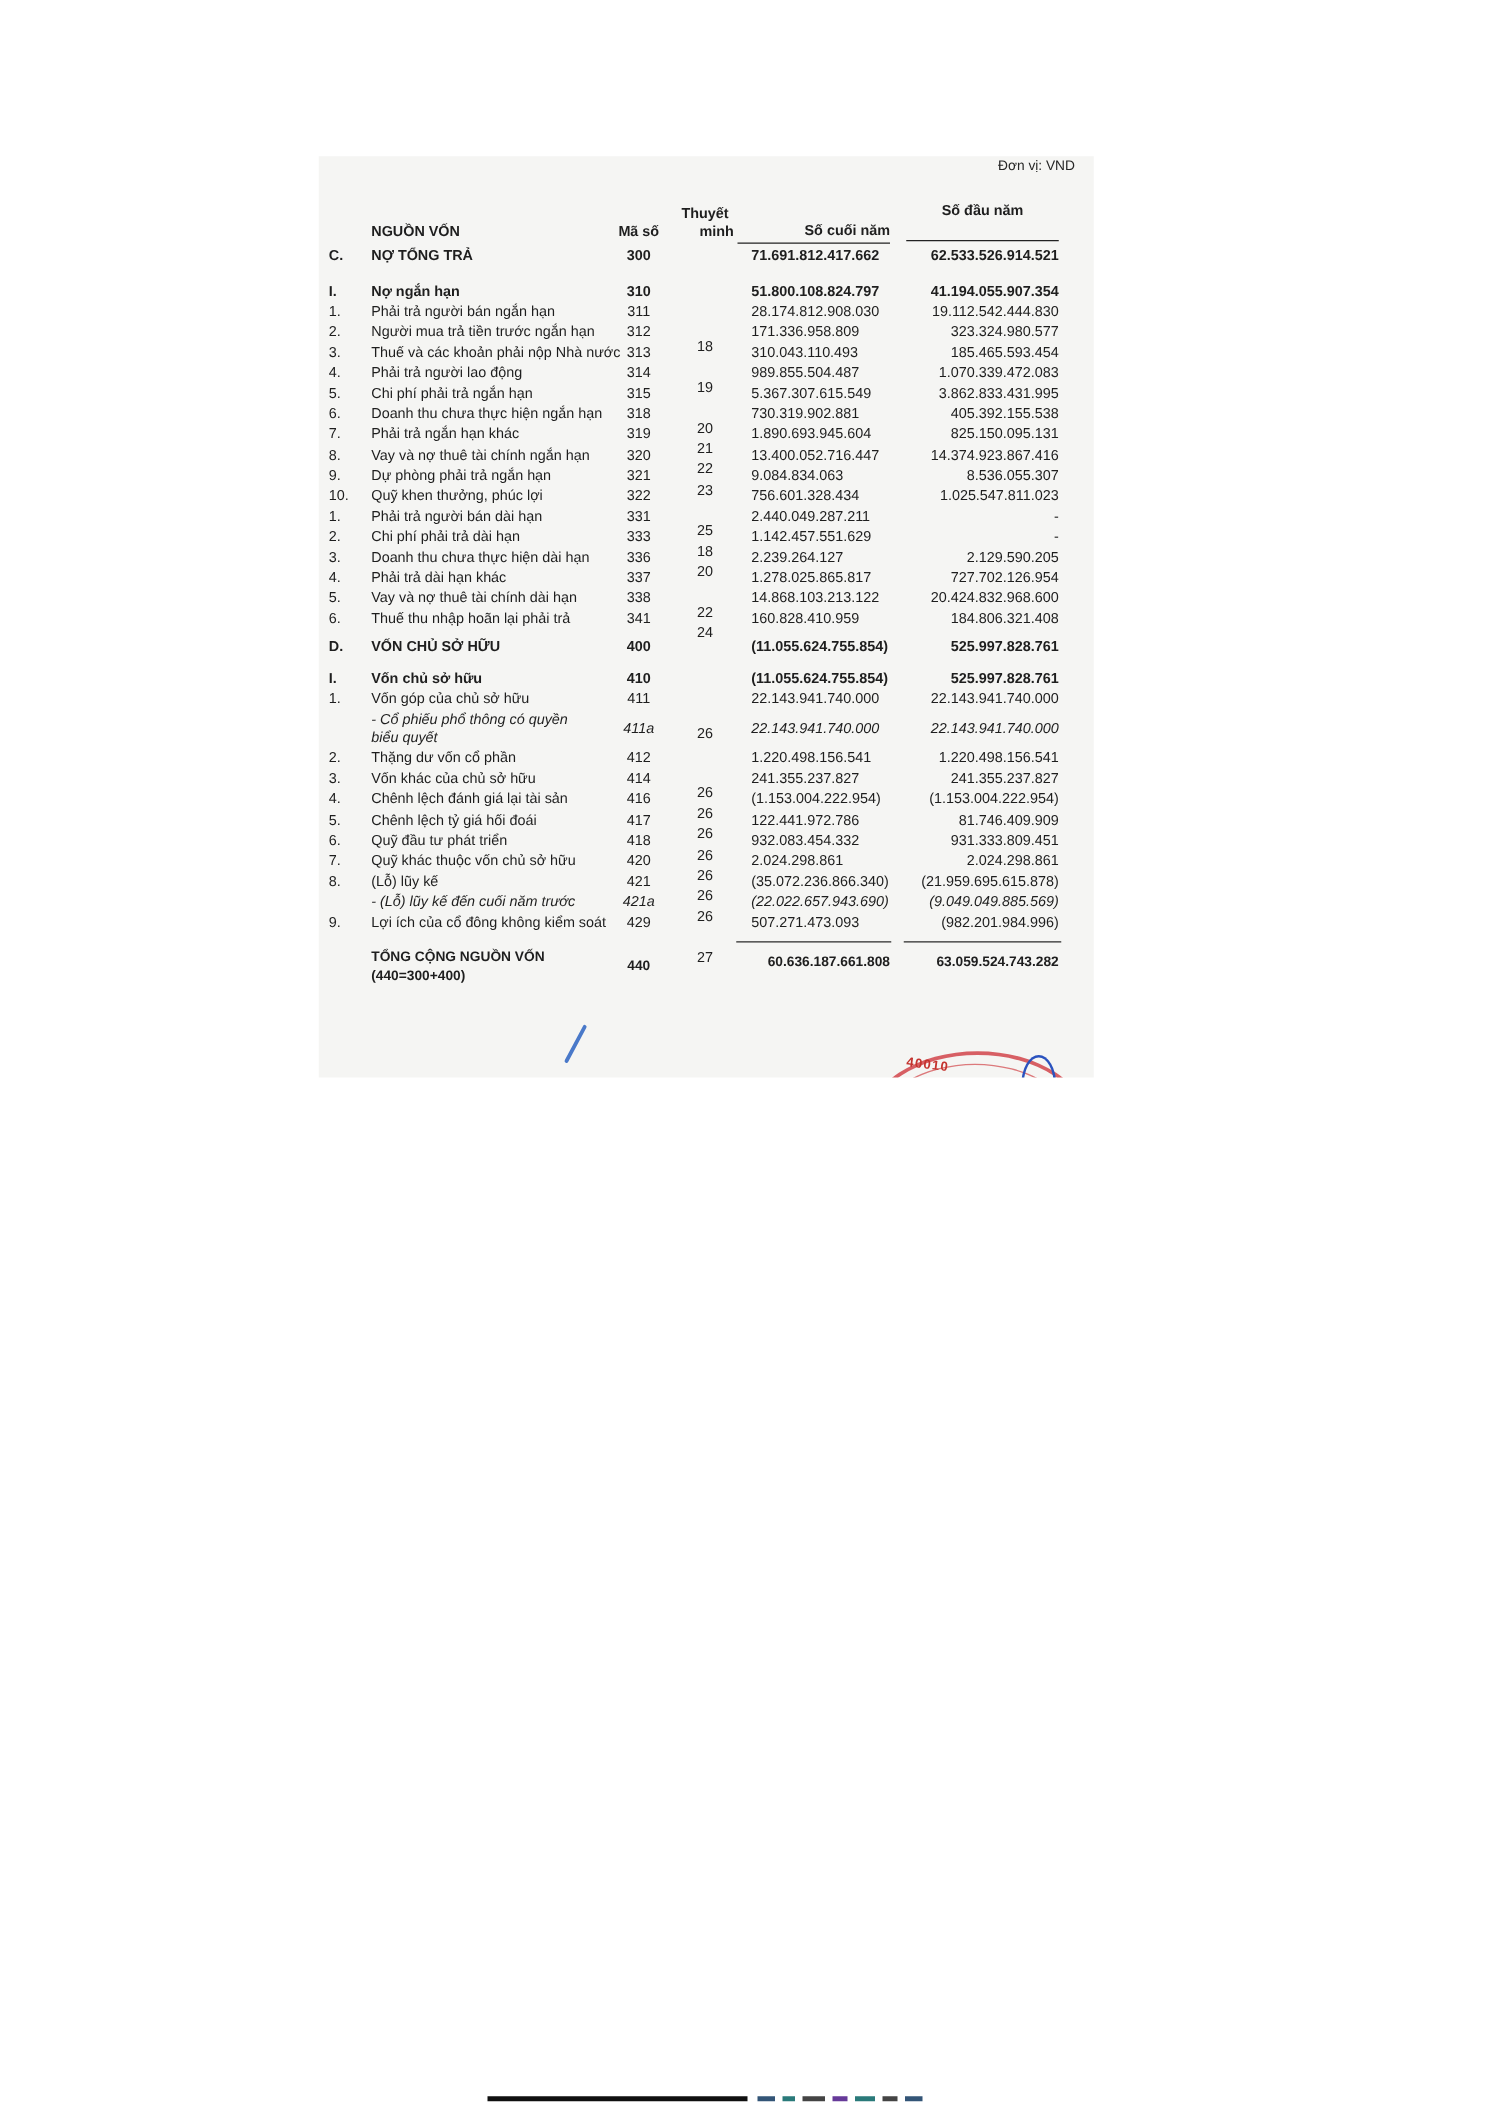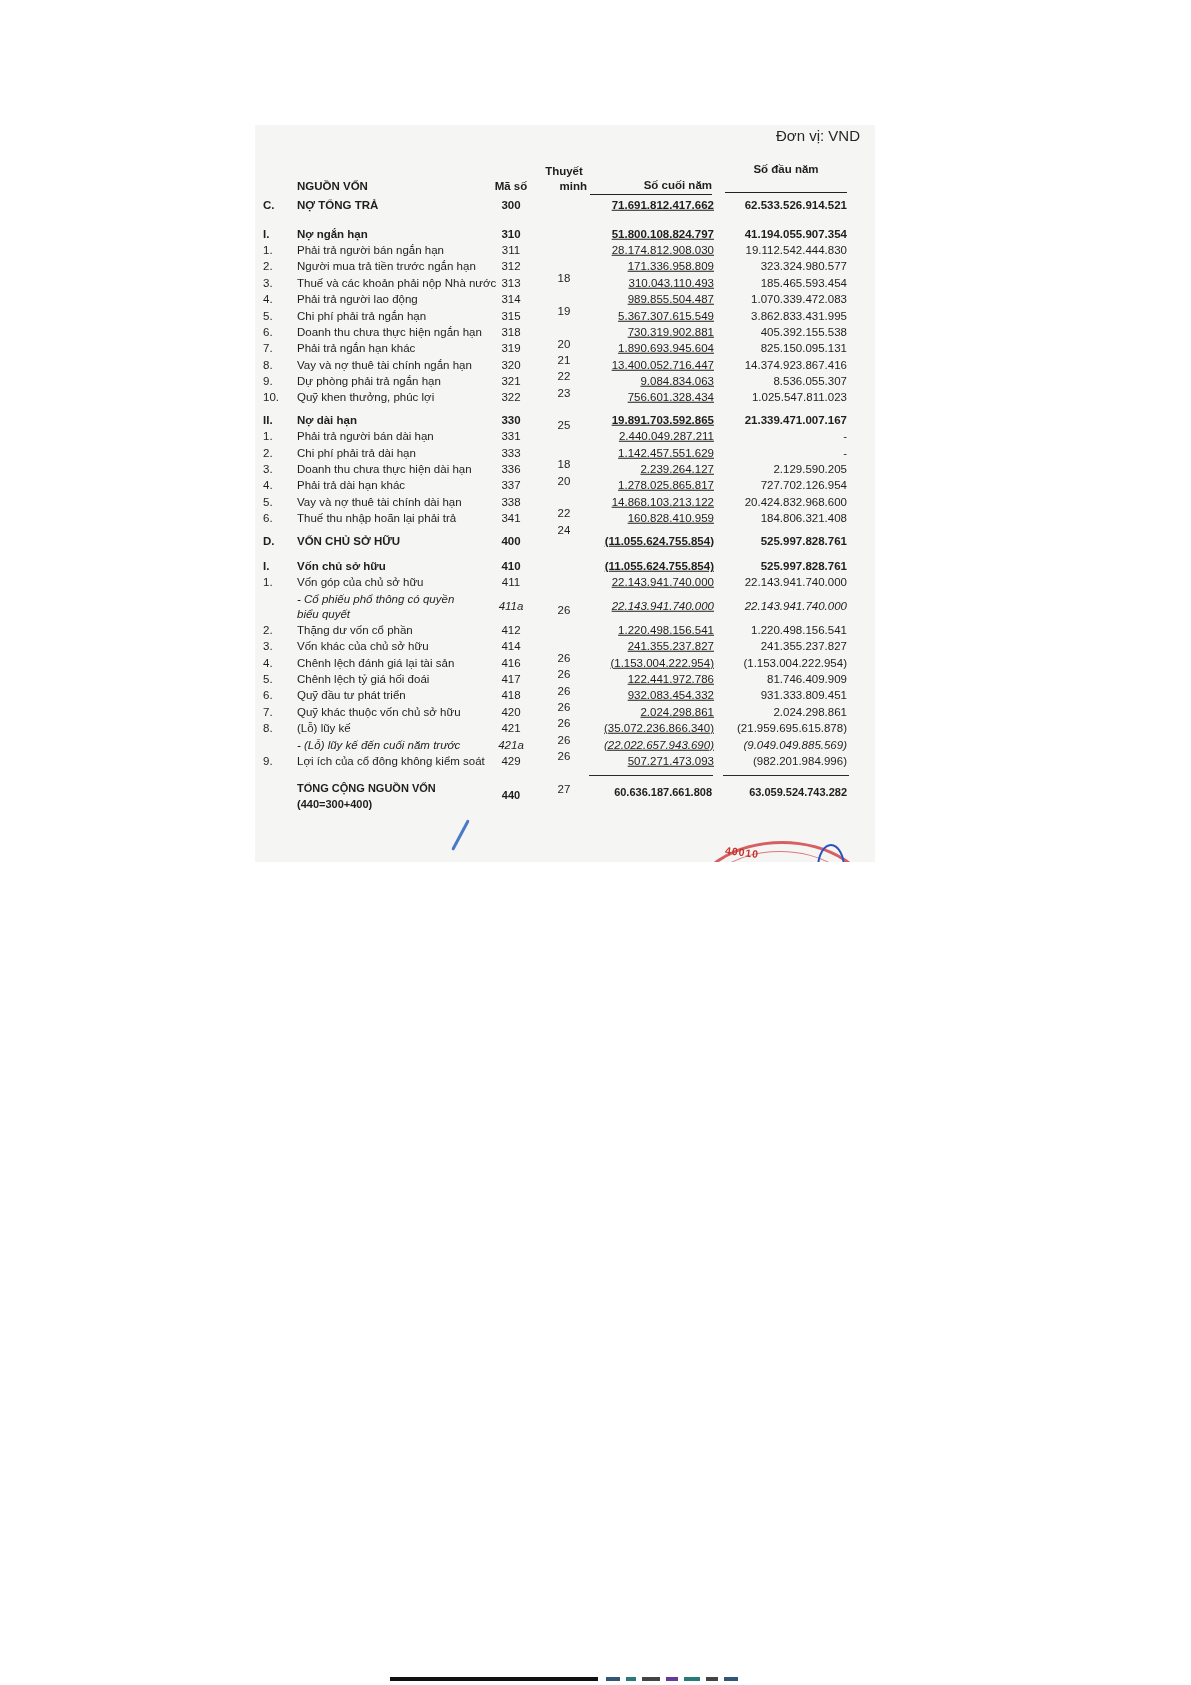--- a/index.html
+++ b/index.html
@@ -1,37 +1,37 @@
 <!DOCTYPE html>
 <html><head>
 <meta charset="utf-8">
 <style>
   html,body{margin:0;padding:0;background:#ffffff;}
   .canvas{position:relative;width:1191px;height:1685px;background:#ffffff;overflow:hidden;
           font-family:"Liberation Sans", sans-serif;color:#1e1e1e;}
   .page{position:absolute;left:255px;top:125px;width:620px;height:737px;background:#f5f5f3;overflow:hidden;}
-  .unit{position:absolute;top:2px;right:15px;font-size:15px;color:#262626;}
+  .unit{position:absolute;top:2px;right:15px;font-size:11px;color:#262626;}
   
   .thead{position:absolute;left:0;top:20px;width:100%;height:50px;font-weight:700;font-size:11.5px;}
   .h-note1{position:absolute;left:286px;bottom:18px;width:46px;text-align:center;}
   .h-name{position:absolute;left:42px;bottom:3px;}
   .h-code{position:absolute;left:230px;bottom:3px;width:52px;text-align:center;}
   .h-note2{position:absolute;left:286px;bottom:3px;width:46px;text-align:right;}
   .h-end{position:absolute;left:335px;bottom:0;width:122px;text-align:right;border-bottom:1.3px solid #222;padding-bottom:3px;}
   .h-begin{position:absolute;left:470px;bottom:2px;width:122px;text-align:center;border-bottom:1.3px solid #222;padding-bottom:17px;}
   
   .content{position:absolute;left:0;top:72px;width:100%;}
   .row{position:relative;height:16.4px;}
   .row.two{height:31px;}
   .cell{position:absolute;top:50%;transform:translateY(-50%);font-size:11.5px;line-height:14.5px;white-space:nowrap;color:#1e1e1e;}
   .c-num{left:8px;width:30px;}
   .c-label{left:42px;width:200px;}
   .c-code{left:230px;width:52px;text-align:center;}
   .c-note{left:286px;width:46px;text-align:center;margin-top:28px;}
-  .c-end{left:332px;width:127px;text-align:right;text-decoration:underline;}
+  .c-end{left:346px;width:127px;}
   .c-begin{left:464px;width:128px;text-align:right;}
   .bold .cell{font-weight:700;}
   .ital .cell{font-style:italic;}
   
   .total{position:relative;height:54px;margin-top:4px;font-size:11px;}
   .rule{position:absolute;top:2px;border-top:1.3px solid #2a2a2a;height:0;}
   .rule-end{left:334px;width:124px;}
   .rule-begin{left:468px;width:126px;}
   .t-label{position:absolute;left:42px;top:8px;font-weight:700;line-height:15.5px;}
   .t-code{position:absolute;left:230px;top:16px;width:52px;text-align:center;font-weight:700;}
@@ -159,28 +159,20 @@
             <div class="cell c-end">9.084.834.063</div>
             <div class="cell c-begin">8.536.055.307</div>
           </div>
           <div class="row">
             <div class="cell c-num">10.</div>
             <div class="cell c-label">Quỹ khen thưởng, phúc lợi</div>
             <div class="cell c-code">322</div>
             <div class="cell c-note">25</div>
             <div class="cell c-end">756.601.328.434</div>
             <div class="cell c-begin">1.025.547.811.023</div>
-          </div>
-          <div class="row bold" style="margin-top: 6px;">
-            <div class="cell c-num">II.</div>
-            <div class="cell c-label">Nợ dài hạn</div>
-            <div class="cell c-code">330</div>
-            <div class="cell c-note"></div>
-            <div class="cell c-end">19.891.703.592.865</div>
-            <div class="cell c-begin">21.339.471.007.167</div>
           </div>
           <div class="row">
             <div class="cell c-num">1.</div>
             <div class="cell c-label">Phải trả người bán dài hạn</div>
             <div class="cell c-code">331</div>
             <div class="cell c-note">18</div>
             <div class="cell c-end">2.440.049.287.211</div>
             <div class="cell c-begin">-</div>
           </div>
           <div class="row">

